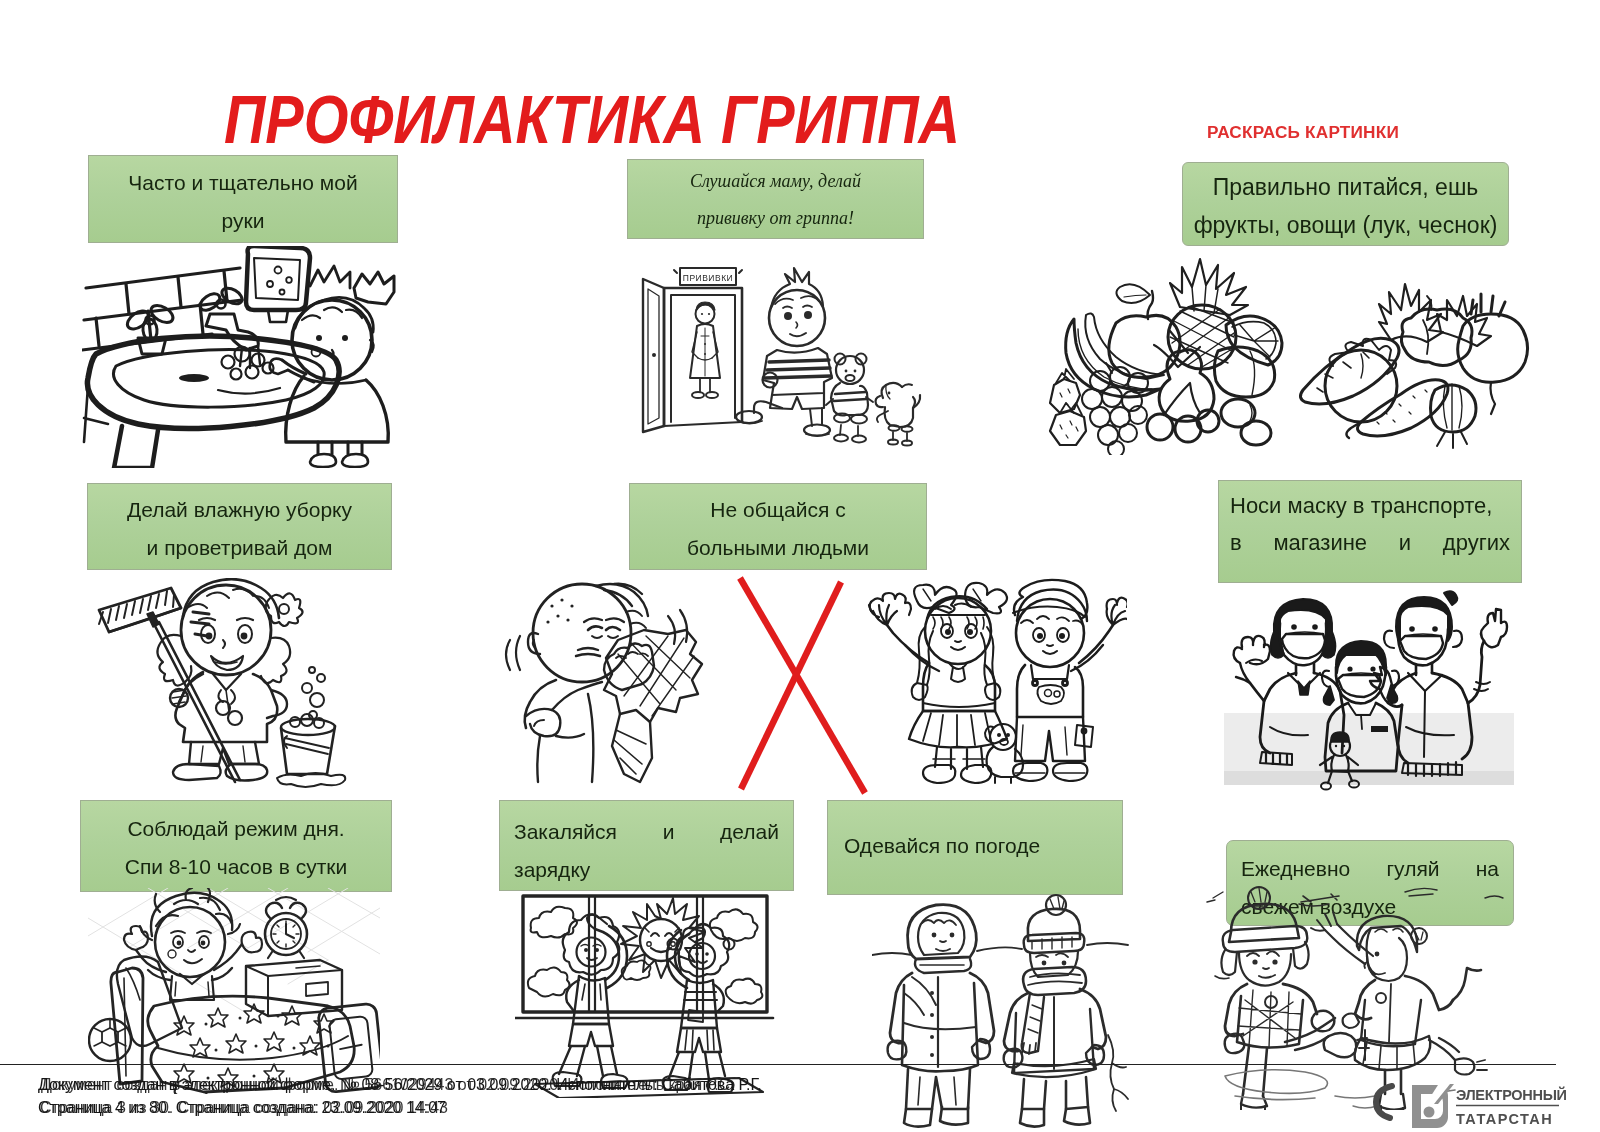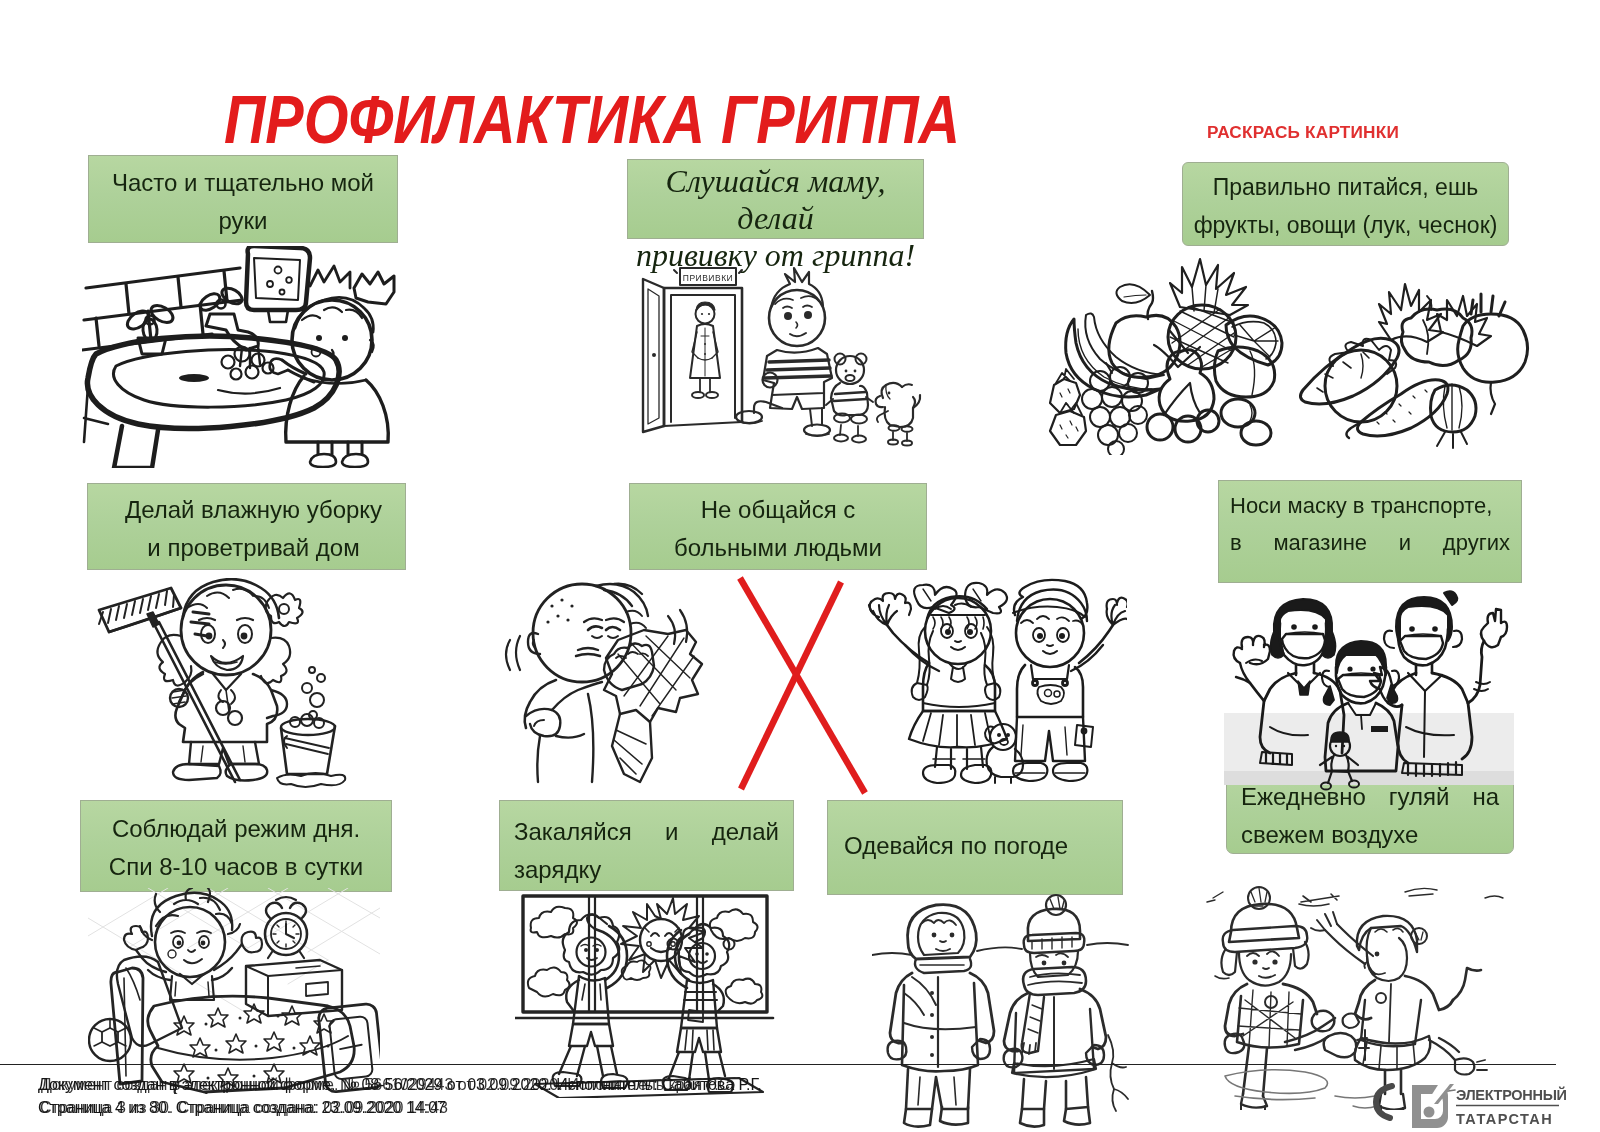--- a/index.html
+++ b/index.html
@@ -1,46 +1,46 @@
 <!DOCTYPE html>
 <html><head>
 <meta charset="utf-8">
 <style>
   html,body{margin:0;padding:0;}
   body{width:1600px;height:1132px;position:relative;background:#ffffff;overflow:hidden;
        font-family:"Liberation Sans",sans-serif;}
   .abs{position:absolute;}
   .gbox{position:absolute;background:linear-gradient(180deg,#b7d7a1 0%,#aed19a 45%,#a6cc8f 100%);
         border:1px solid #9fae92;color:#16250f;text-align:center;
-        font-size:24px;line-height:38px;}
+        font-size:21px;line-height:38px;}
   .title{position:absolute;left:224px;top:80px;color:#e31c1c;
          font-weight:bold;font-style:italic;font-size:69px;letter-spacing:0px;
          white-space:nowrap;transform:scaleX(0.833);transform-origin:left top;}
   .redlabel{position:absolute;left:1207px;top:122px;color:#e03030;font-weight:bold;
             font-size:17.2px;letter-spacing:0.2px;}
   .footline{position:absolute;left:0;top:1064px;width:1556px;border-top:1.6px solid #222;}
   .foot{position:absolute;color:#151515;font-size:16px;white-space:nowrap;}
 </style>
 </head>
 <body>
 <div class="title">ПРОФИЛАКТИКА ГРИППА</div>
 <div class="redlabel">РАСКРАСЬ КАРТИНКИ</div>
 
 <div class="gbox" style="left:88px;top:155px;width:308px;height:86px;">
   <div style="margin-top:8px;">Часто и тщательно мой<br>руки</div>
 </div>
 <div class="gbox" style="left:627px;top:159px;width:295px;height:78px;
-     font-family:'Liberation Serif',serif;font-style:italic;font-size:32px;line-height:37px;">
+     font-family:'Liberation Serif',serif;font-style:italic;font-size:18px;line-height:37px;">
   <div style="margin-top:3px;">Слушайся маму, делай<br>прививку от гриппа!</div>
 </div>
 <div class="gbox" style="left:1182px;top:162px;width:325px;height:82px;font-size:23px;border-radius:6px;">
   <div style="margin-top:5px;">Правильно питайся, ешь<br>фрукты, овощи (лук, чеснок)</div>
 </div>
 
-<div class="gbox" style="left:87px;top:483px;width:303px;height:85px;padding-left:14px;">
+<div class="gbox" style="left:87px;top:483px;width:303px;height:85px;">
   <div style="margin-top:7px;">Делай влажную уборку<br>и проветривай дом</div>
 </div>
 <div class="gbox" style="left:629px;top:483px;width:296px;height:85px;">
   <div style="margin-top:7px;">Не общайся с<br>больными людьми</div>
 </div>
 <div class="gbox" style="left:1218px;top:480px;width:304px;height:103px;font-size:22px;
      padding:0 11px;box-sizing:border-box;overflow:hidden;line-height:37px;">
   <div style="margin-top:6px;text-align:left;">Носи маску в транспорте,</div>
   <div style="text-align:justify;text-align-last:justify;">в магазине и других</div>
 </div>
@@ -49,21 +49,21 @@
   <div style="margin-top:9px;">Соблюдай режим дня.<br>Спи 8-10 часов в сутки</div>
 </div>
 <div class="gbox" style="left:499px;top:800px;width:295px;height:91px;text-align:justify;
      padding:0 14px;box-sizing:border-box;">
   <div style="margin-top:12px;text-align-last:justify;">Закаляйся и делай<br></div>
   <div style="text-align:left;">зарядку</div>
 </div>
 <div class="gbox" style="left:827px;top:800px;width:294px;height:93px;text-align:left;">
   <div style="margin-top:26px;margin-left:16px;">Одевайся по погоде</div>
 </div>
-<div class="gbox" style="left:1226px;top:768px;width:288px;height:86px;text-align:justify;
+<div class="gbox" style="left:1226px;top:840px;width:288px;height:86px;text-align:justify;
      padding:0 14px;box-sizing:border-box;border-radius:7px;">
   <div style="margin-top:9px;text-align-last:justify;">Ежедневно гуляй на<br></div>
   <div style="text-align:left;">свежем воздухе</div>
 </div>
 
 <svg class="abs" style="left:82px;top:246px;" width="322" height="222" viewBox="0 0 322 222" fill="none" stroke="#1d1d1d" stroke-width="3" stroke-linecap="round" stroke-linejoin="round">
 
   <g stroke-width="3.2">
     <path d="M4,42 L158,22"></path>
       <path d="M2,74 L160,54"></path>

